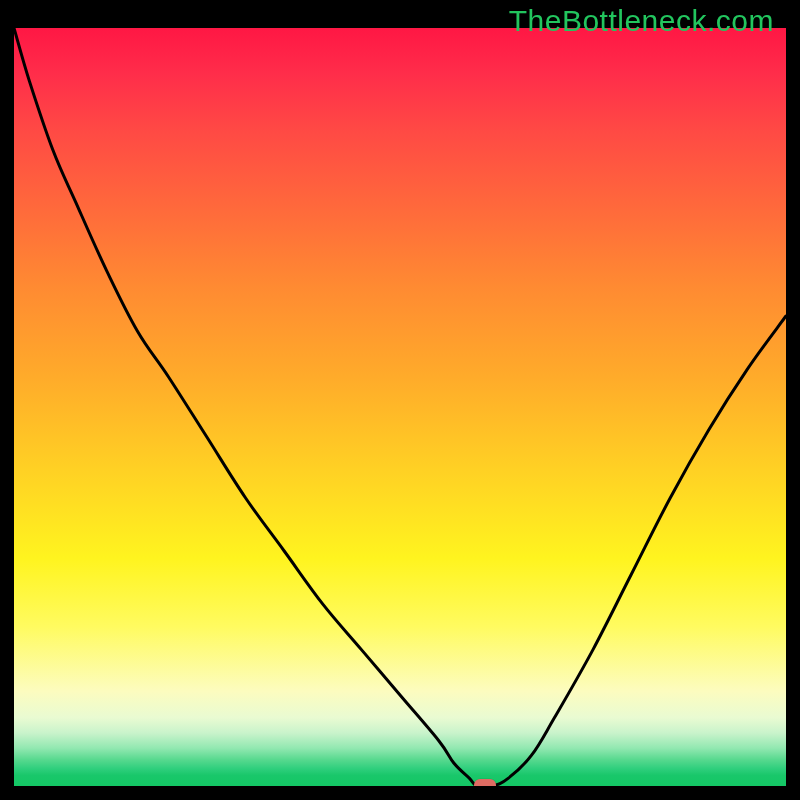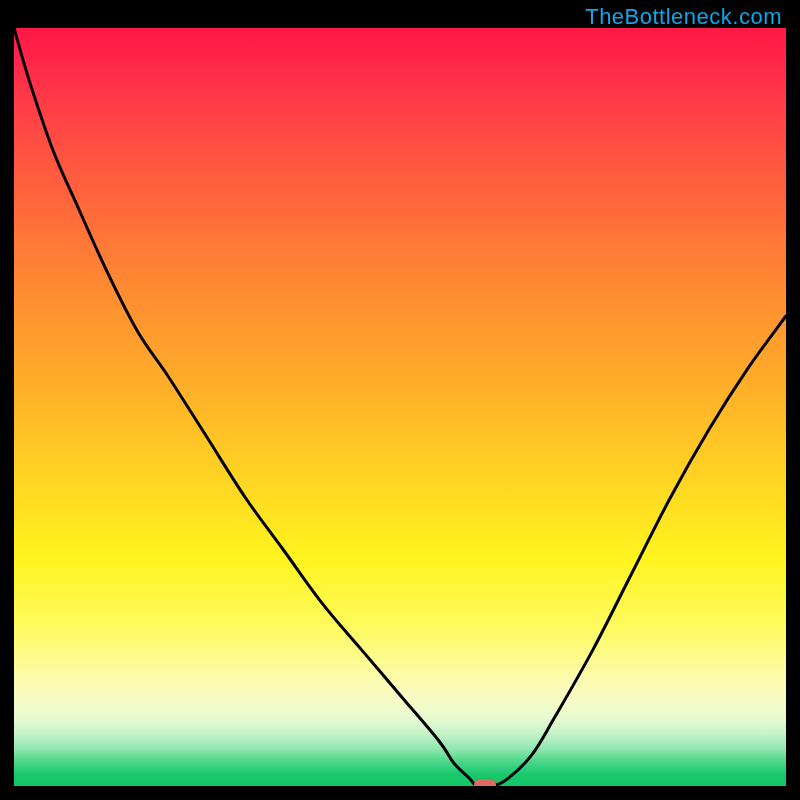--- a/index.html
+++ b/index.html
@@ -13,23 +13,23 @@
   }
   .frame {
     position: relative;
     width: 800px;
     height: 800px;
     background: #000;
   }
   .watermark {
     position: absolute;
     top: 4px;
-    right: 18px;
-    color: #0ea5e9;
-    font-size: 22px;
+    right: 26px;
+    color: #22c55e;
+    font-size: 30px;
     font-weight: 500;
     letter-spacing: 0.5px;
     z-index: 10;
   }
   .plot {
     position: absolute;
     left: 14px;
     top: 28px;
     width: 772px;
     height: 758px;

